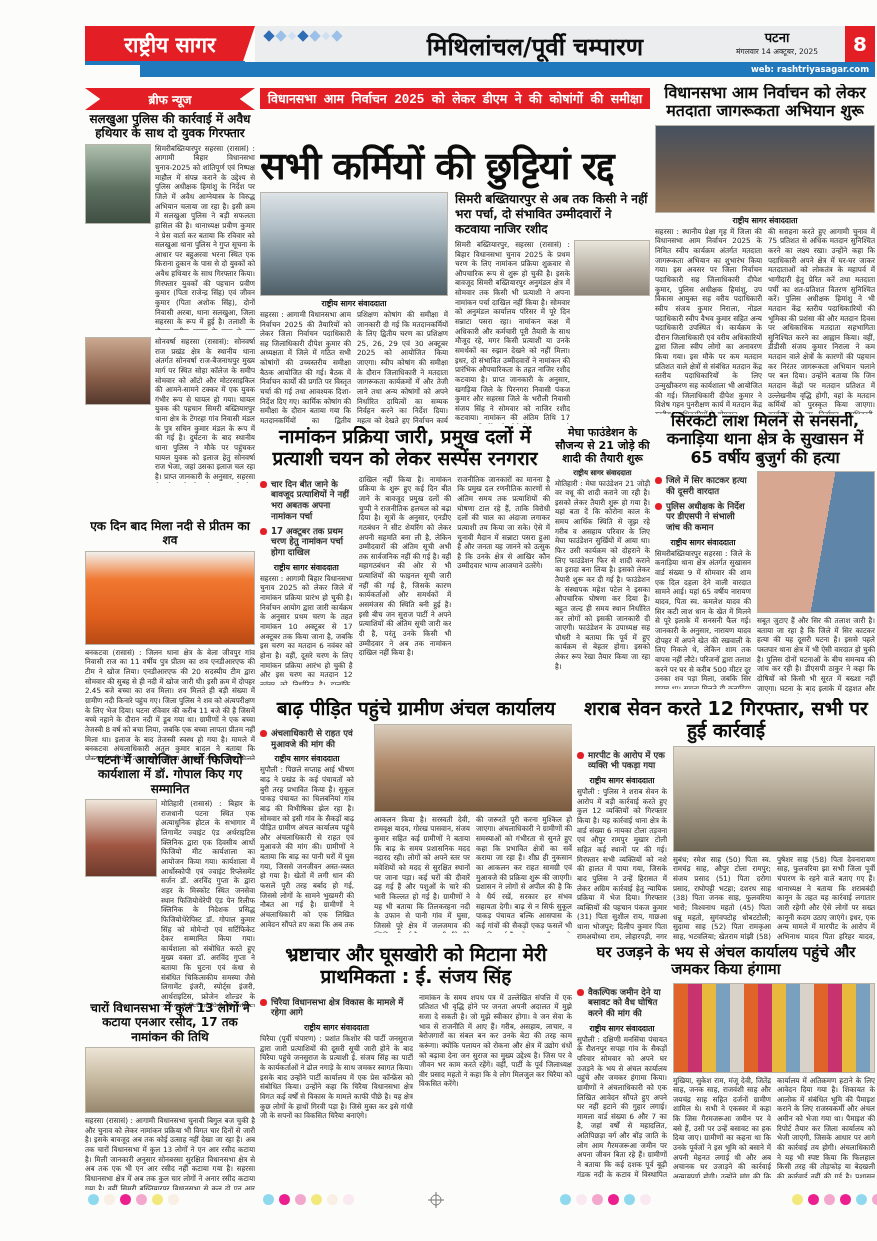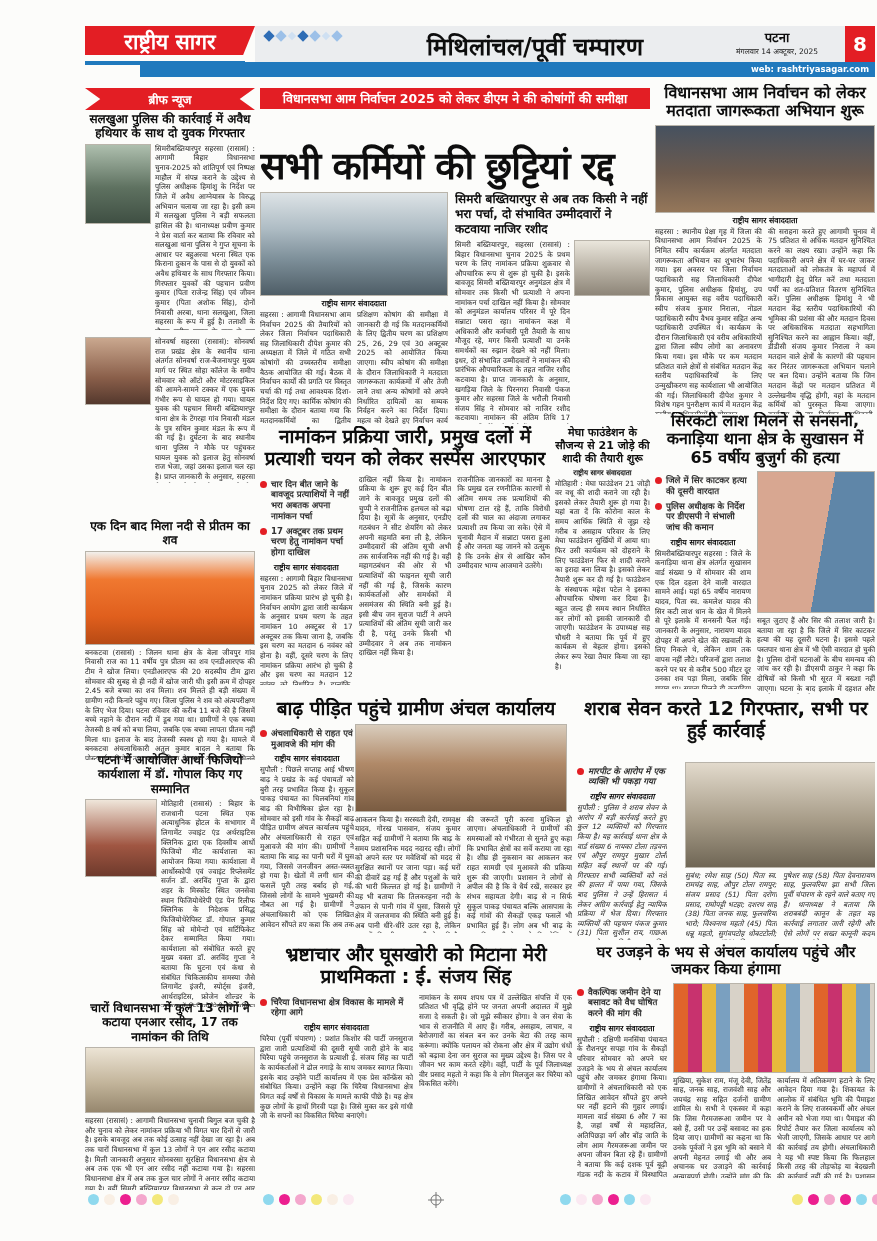--- a/index.html
+++ b/index.html
@@ -27,41 +27,41 @@
   .ph-ndrf{background:linear-gradient(180deg,#f2f0ec 0%,#f07830 30%,#e05f1d 70%,#b84a14 100%);}
   .ph-award{background:linear-gradient(180deg,#efe6da 0%,#a05642 60%,#6e3a2c 100%);}
   .ph-desks{background:linear-gradient(180deg,#ece4d5 0%,#c2b49a 55%,#96876e 100%);}
   .ph-oldman{background:linear-gradient(100deg,#d8a791 0 55%,#5f86a8 55% 100%);}
   .ph-flood{background:linear-gradient(180deg,#d9cdbd 0%,#b08968 45%,#7a5c42 100%);}
   .ph-liquor{background:linear-gradient(180deg,#e2dacc 0%,#a79c88 55%,#6f6655 100%);}
   .ph-protest{background:repeating-linear-gradient(90deg,#e0642a 0 14px,#c8326e 14px 28px,#e8b93c 28px 42px,#7aa0c0 42px 56px,#d8d2c8 56px 70px);}
   .float-l{float:left;margin:0 4px 2px 0;}
   .float-r{float:right;margin:0 0 2px 4px;}
   
-  .masthead{position:absolute;left:85px;top:26px;width:170px;height:29px;background:#e31e24;
+  .masthead{position:absolute;left:85px;top:26px;width:170px;height:35px;background:#e31e24;
             clip-path:polygon(0 0,100% 0,93% 100%,0 100%);display:flex;align-items:center;justify-content:center;}
   .masthead span{color:#fff;font-size:21px;font-weight:800;}
   .m-under{position:absolute;left:85px;top:61px;width:160px;height:4px;background:#2079bd;}
   .grayband{position:absolute;left:255px;top:26px;width:590px;height:36px;background:#ebedef;}
   .diamonds{position:absolute;left:10px;top:6px;display:flex;gap:4px;align-items:center;}
   .dm{display:inline-block;width:8px;height:8px;transform:rotate(45deg);}
   .dm.b1{background:#2f6db5;}.dm.b2{background:#9cc0e8;}.dm.b3{background:#cfe0f2;width:6px;height:6px;}
   .section-title{position:absolute;left:90px;top:3px;width:380px;text-align:center;font-size:24px;font-weight:800;color:#0d0d0d;}
   .dateblock{position:absolute;right:8px;top:2px;width:120px;text-align:center;}
   .dateblock .city{font-size:13px;font-weight:800;color:#0d0d0d;}
   .dateblock .date{font-size:7.5px;color:#222;}
   .pagebox{position:absolute;left:845px;top:26px;width:30px;height:36px;background:#e31e24;color:#fff;
            display:flex;align-items:center;justify-content:center;font-size:20px;font-weight:800;}
   .bluebar{position:absolute;left:140px;top:62px;width:735px;height:15px;background:#2079bd;
            color:#fff;font-size:8.5px;font-weight:700;text-align:right;line-height:15px;padding-right:6px;box-sizing:border-box;}
   .ribbon{position:absolute;left:85px;top:88px;width:170px;height:22px;background:#e31e24;
           clip-path:polygon(0 0,100% 0,91% 50%,100% 100%,0 100%,9% 50%);
           color:#fff;font-size:12px;font-weight:800;display:flex;align-items:center;justify-content:center;}
   .kicker{position:absolute;left:260px;top:88px;width:390px;height:21px;background:#e31e24;color:#fff;
-          font-size:12.5px;font-weight:700;display:flex;align-items:center;justify-content:center;}
+          font-size:12.5px;font-weight:700;display:flex;align-items:center;justify-content:center;font-family:Liberation Mono, monospace;}
   
   .marks{position:absolute;top:1194px;display:flex;gap:5px;}
   .marks i{width:11px;height:11px;border-radius:50%;display:inline-block;}
   .c1{background:#8fd9ee;}.c2{background:#f9efe4;}.c3{background:#ec1f8f;}
   .c4{background:#f4a7cd;}.c5{background:#f3e87a;}.c6{background:#fbe9f2;}
   .reg{position:absolute;left:428px;top:1192px;}
 </style>
 </head>
 <body>
 
@@ -155,21 +155,21 @@
     <h2 class="h-md">विधानसभा आम निर्वाचन को लेकर मतदाता जागरूकता अभियान शुरू</h2>
     <div class="ph ph-stage" style="width:218px;height:86px;margin-top:4px;"></div>
     <div class="byline">राष्ट्रीय सागर संवाददाता</div>
     <div class="cols" style="height:196px;">
       <div class="col body-txt">सहरसा : स्थानीय प्रेक्षा गृह में जिला की विधानसभा आम निर्वाचन 2025 के निमित स्वीप कार्यक्रम अंतर्गत मतदाता जागरूकता अभियान का शुभारंभ किया गया। इस अवसर पर जिला निर्वाचन पदाधिकारी सह जिलाधिकारी दीपेश कुमार, पुलिस अधीक्षक हिमांशु, उप विकास आयुक्त सह वरीय पदाधिकारी स्वीप संजय कुमार निराला, नोडल पदाधिकारी स्वीप वैभव कुमार सहित अन्य पदाधिकारी उपस्थित थे। कार्यक्रम के दौरान जिलाधिकारी एवं वरीय अधिकारियों द्वारा जिला स्वीप लोगो का अनावरण किया गया। इस मौके पर कम मतदान प्रतिशत वाले क्षेत्रों से संबंधित मतदान केंद्र स्तरीय पदाधिकारियों के लिए उन्मुखीकरण सह कार्यशाला भी आयोजित की गई। जिलाधिकारी दीपेश कुमार ने विशेष गहन पुनरीक्षण कार्य में मतदान केंद्र स्तरीय पदाधिकारियों के योगदान</div>
       <div class="col body-txt">की सराहना करते हुए आगामी चुनाव में 75 प्रतिशत से अधिक मतदान सुनिश्चित करने का लक्ष्य रखा। उन्होंने कहा कि पदाधिकारी अपने क्षेत्र में घर-घर जाकर मतदाताओं को लोकतंत्र के महापर्व में भागीदारी हेतु प्रेरित करें तथा मतदाता पर्ची का शत-प्रतिशत वितरण सुनिश्चित करें। पुलिस अधीक्षक हिमांशु ने भी मतदान केंद्र स्तरीय पदाधिकारियों की भूमिका की प्रशंसा की और मतदान दिवस पर अधिकाधिक मतदाता सहभागिता सुनिश्चित करने का आह्वान किया। वहीं, डीडीसी संजय कुमार निराला ने कम मतदान वाले क्षेत्रों के कारणों की पहचान कर निरंतर जागरूकता अभियान चलाने पर बल दिया। उन्होंने बताया कि जिन मतदान केंद्रों पर मतदान प्रतिशत में उल्लेखनीय वृद्धि होगी, वहां के मतदान कर्मियों को पुरस्कृत किया जाएगा। कार्यक्रम में उप निर्वाचन पदाधिकारी, जिला जनसंपर्क पदाधिकारी सहित अन्य अधिकारी उपस्थित रहे।</div>
     </div>
   </div>
 
   <div class="art" style="left:260px;top:426px;width:290px;height:268px;">
-    <h2 class="h-lg">नामांकन प्रक्रिया जारी, प्रमुख दलों में प्रत्याशी चयन को लेकर सस्पेंस आरएफार</h2>
+    <h2 class="h-lg">नामांकन प्रक्रिया जारी, प्रमुख दलों में प्रत्याशी चयन को लेकर सस्पेंस रनगरार</h2>
     <div class="cols" style="height:210px;margin-top:5px;">
       <div class="col">
         <div class="bullet">
             <span class="dot"></span>
             <span>चार दिन बीत जाने के बावजूद प्रत्याशियों ने नहीं भरा अबतक अपना नामांकन पर्चा</span>
           </div>
         <div class="bullet">
             <span class="dot"></span>
             <span>17 अक्टूबर तक प्रथम चरण हेतु नामांकन पर्चा होगा दाखिल</span>
           </div>
@@ -204,42 +204,42 @@
       </div>
       <div style="flex:1 1 auto;overflow:hidden;">
         <div class="ph ph-oldman" style="width:116px;height:140px;"></div>
         <div class="body-txt" style="height:78px;overflow:hidden;margin-top:3px;">सबूत जुटाए हैं और सिर की तलाश जारी है। बताया जा रहा है कि जिले में सिर काटकर हत्या की यह दूसरी घटना है। इससे पहले पस्तपार थाना क्षेत्र में भी ऐसी वारदात हो चुकी है। पुलिस दोनों घटनाओं के बीच समन्वय की जांच कर रही है। डीएसपी ठाकुर ने कहा कि दोषियों को किसी भी सूरत में बख्शा नहीं जाएगा। घटना के बाद इलाके में दहशत और आक्रोश का माहौल है।</div>
       </div>
     </div>
   </div>
 
   <div class="art" style="left:260px;top:698px;width:312px;height:242px;">
     <h2 class="h-lg">बाढ़ पीड़ित पहुंचे ग्रामीण अंचल कार्यालय</h2>
-    <div style="display:flex;gap:1px;margin-top:4px;height:210px;">
+    <div style="display:flex;gap:20px;margin-top:4px;height:210px;">
       <div style="flex:0 0 94px;overflow:hidden;">
         <div class="bullet">
             <span class="dot"></span>
             <span>अंचलाधिकारी से राहत एवं मुआवजे की मांग की</span>
           </div>
         <div class="byline">राष्ट्रीय सागर संवाददाता</div>
         <div class="body-txt" style="height:162px;overflow:hidden;">सुपौली : पिछले सप्ताह आई भीषण बाढ़ ने प्रखंड के कई पंचायतों को बुरी तरह प्रभावित किया है। सुकूल पाकड़ पंचायत का चिलबनियां गांव बाढ़ की विभीषिका झेल रहा है। सोमवार को इसी गांव के सैकड़ों बाढ़ पीड़ित ग्रामीण अंचल कार्यालय पहुंचे और अंचलाधिकारी से राहत एवं मुआवजे की मांग की। ग्रामीणों ने बताया कि बाढ़ का पानी घरों में घुस गया, जिससे जनजीवन अस्त-व्यस्त हो गया है। खेतों में लगी धान की फसलें पूरी तरह बर्बाद हो गई, जिससे लोगों के सामने भुखमरी की नौबत आ गई है। ग्रामीणों ने अंचलाधिकारी को एक लिखित आवेदन सौंपते हुए कहा कि अब तक न तो सरकारी राहत पहुंची है और न ही सर्वेक्षण दल की टीम ने स्थिति का</div>
       </div>
       <div style="flex:1 1 auto;overflow:hidden;">
         <div class="ph ph-flood" style="width:210px;height:86px;"></div>
         <div class="cols" style="height:118px;margin-top:3px;">
           <div class="col body-txt">आकलन किया है। सरस्वती देवी, रामवृक्ष यादव, गोरख पासवान, संजय कुमार सहित कई ग्रामीणों ने बताया कि बाढ़ के समय प्रशासनिक मदद नदारद रही। लोगों को अपने स्तर पर मवेशियों को मदद से सुरक्षित स्थानों पर जाना पड़ा। कई घरों की दीवारें ढह गई हैं और पशुओं के चारे की भारी किल्लत हो गई है। ग्रामीणों ने यह भी बताया कि तिलकरहना नदी के उफान से पानी गांव में घुसा, जिससे पूरे क्षेत्र में जलजमाव की स्थिति बनी हुई है। अब पानी धीरे-धीरे उतर रहा है, लेकिन फसलों की पूरी तरह तबाही हो चुकी है। ग्रामीणों ने कहा कि यदि जल्द ही मुआवजा और राहत नहीं मिली तो आने वाले दिनों में भोजन और रोजमर्रा</div>
           <div class="col body-txt">की जरूरतें पूरी करना मुश्किल हो जाएगा। अंचलाधिकारी ने ग्रामीणों की समस्याओं को गंभीरता से सुनते हुए कहा कि प्रभावित क्षेत्रों का सर्वे कराया जा रहा है। शीघ्र ही नुकसान का आकलन कर राहत सामग्री एवं मुआवजे की प्रक्रिया शुरू की जाएगी। प्रशासन ने लोगों से अपील की है कि वे धैर्य रखें, सरकार हर संभव सहायता देगी। बाढ़ से न सिर्फ सुकूल पाकड़ पंचायत बल्कि आसपास के कई गांवों की सैकड़ों एकड़ फसलें भी प्रभावित हुई हैं। लोग अब भी बाढ़ के बाद की त्रासदी से उबरने की कोशिश में जुटे हैं। ग्रामीणों का कहना है कि यदि सरकार ने तत्काल कदम नहीं उठाया तो स्थिति और भयावह हो सकती है।</div>
         </div>
       </div>
     </div>
   </div>
 
   <div class="art" style="left:577px;top:698px;width:298px;height:242px;">
     <h2 class="h-lg">शराब सेवन करते 12 गिरफ्तार, सभी पर हुई कार्रवाई</h2>
-    <div style="display:flex;gap:18px;margin-top:20px;height:210px;font-style:italic;">
+    <div style="display:flex;gap:6px;margin-top:4px;height:210px;">
       <div style="flex:0 0 90px;overflow:hidden;">
         <div class="bullet">
             <span class="dot"></span>
             <span>मारपीट के आरोप में एक व्यक्ति भी पकड़ा गया</span>
           </div>
         <div class="byline">राष्ट्रीय सागर संवाददाता</div>
         <div class="body-txt" style="height:170px;overflow:hidden;">सुपौली : पुलिस ने शराब सेवन के आरोप में बड़ी कार्रवाई करते हुए कुल 12 व्यक्तियों को गिरफ्तार किया है। यह कार्रवाई थाना क्षेत्र के वार्ड संख्या 6 नायका टोला तड़वना एवं औपुर रामपुर मुखार टोली सहित कई स्थानों पर की गई। गिरफ्तार सभी व्यक्तियों को नशे की हालत में पाया गया, जिसके बाद पुलिस ने उन्हें हिरासत में लेकर अग्रिम कार्रवाई हेतु न्यायिक प्रक्रिया में भेज दिया। गिरफ्तार व्यक्तियों की पहचान पंकज कुमार (31) पिता सुशील राय, गाछआ थाना भोजपुर; दिलीप कुमार पिता रामअयोध्या राम, लोहारपट्टी, नगर झा उर्फ रंजीत झा पिता इन्दकांत झा, साकिन कुमार (48) पिता राम प्रसाद, वार्ड 6; साहेब झा (30) पिता इन्दकांत झा के रूप में हुई।</div>
       </div>
       <div style="flex:1 1 auto;overflow:hidden;">
         <div class="ph ph-liquor" style="width:200px;height:104px;"></div>

